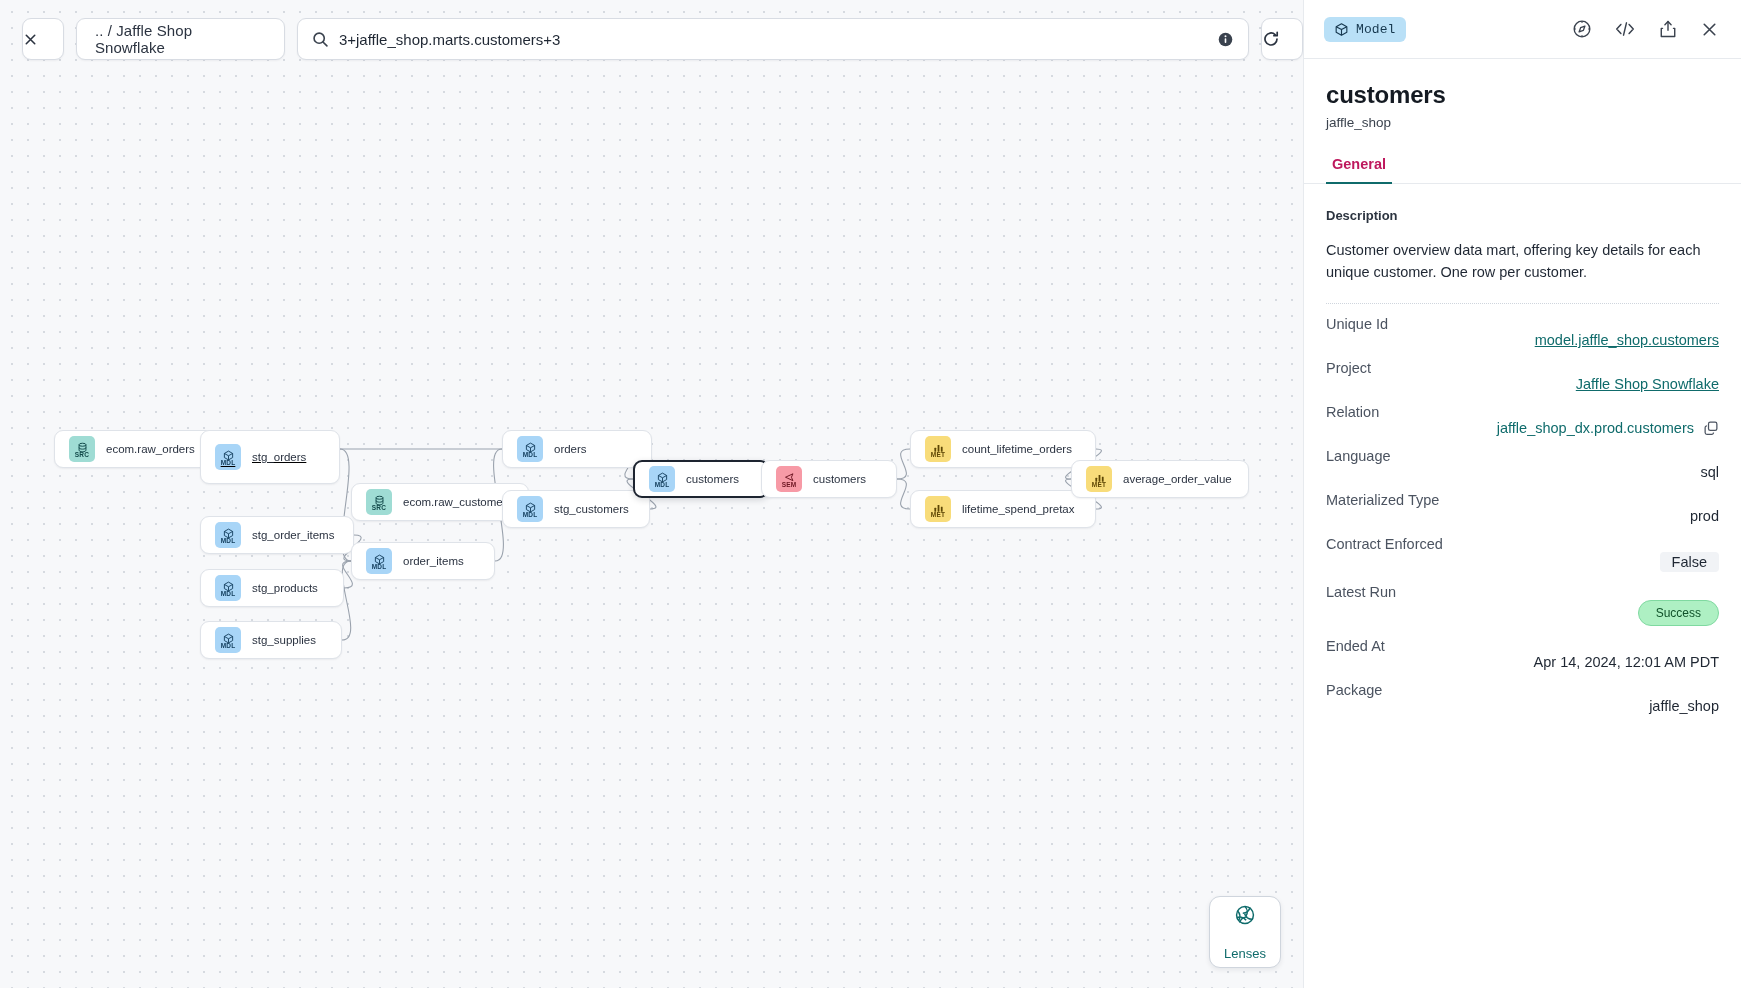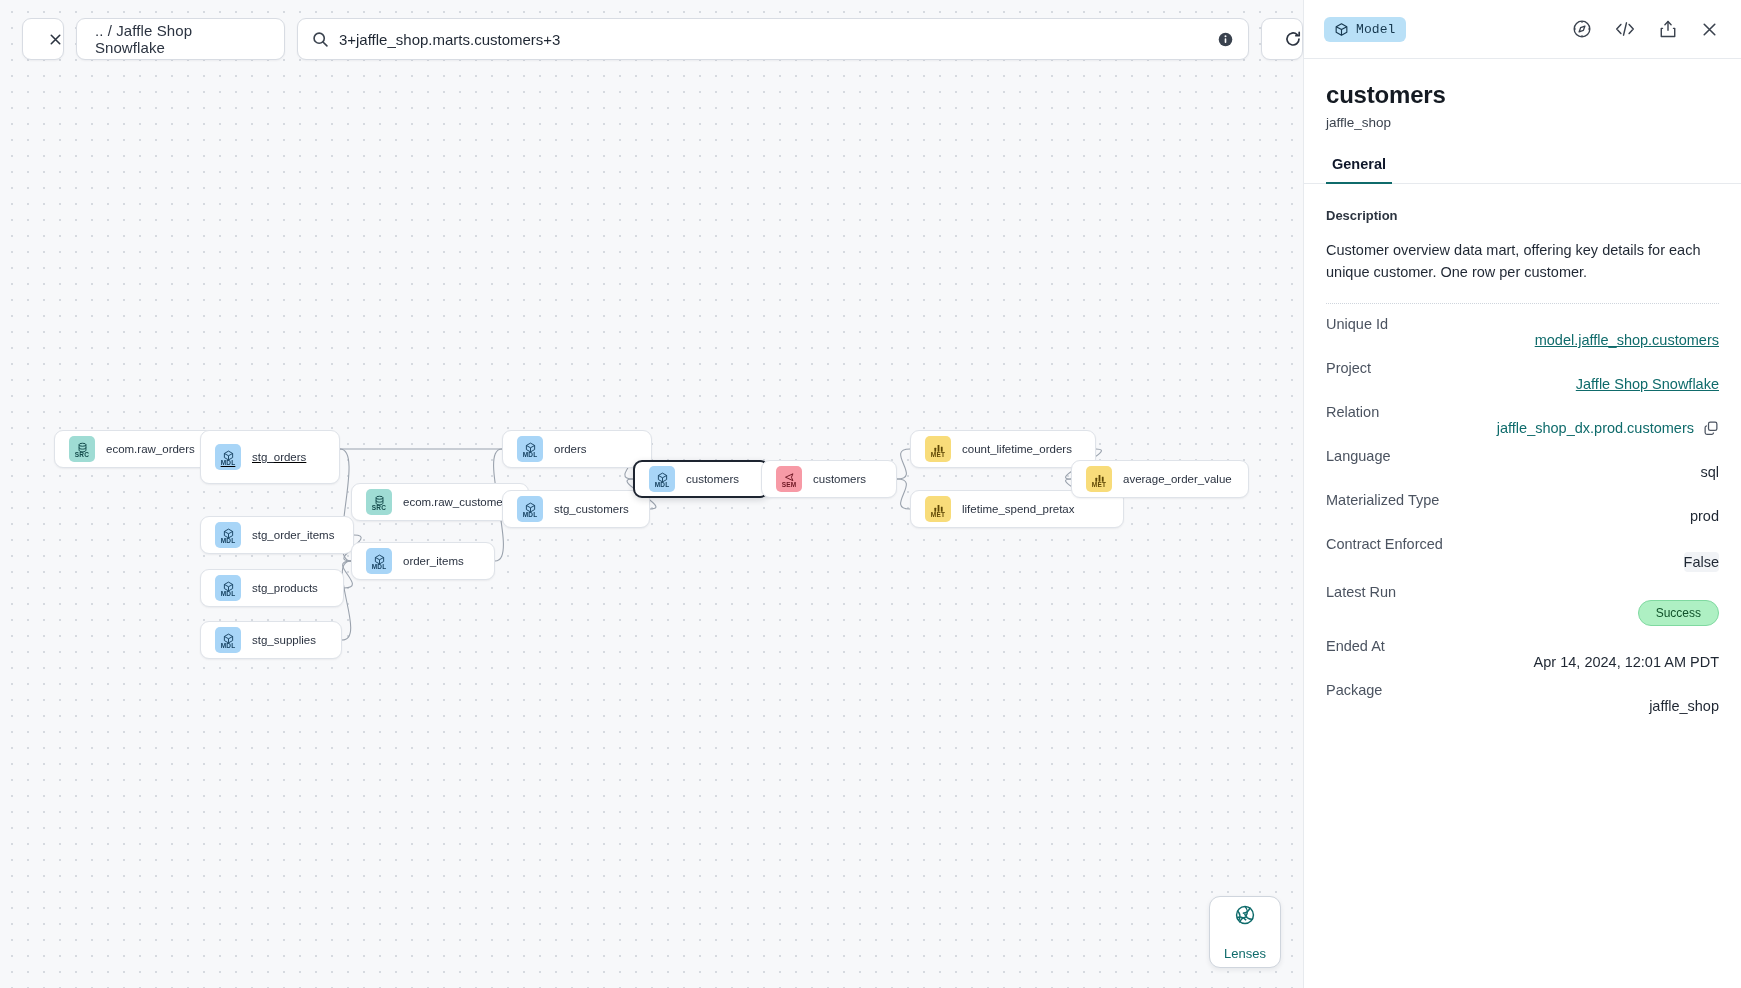--- a/index.html
+++ b/index.html
@@ -20,21 +20,21 @@
     background-size: 16px 16px;
     background-position: 4px 4px;
     overflow: hidden;
     flex: 0 0 1303px;
   }
 
   
   .toolbar { position: absolute; top: 18px; left: 22px; display: flex; align-items: center; gap: 12px; z-index: 20; }
   .tb-btn {
     background: #fff; border: 1px solid #d8dce3; border-radius: 9px;
-    height: 42px; display: flex; align-items: center; justify-content: flex-end;
+    height: 42px; display: flex; align-items: center; justify-content: flex-start;
     box-shadow: 0 1px 2px rgba(16,24,40,.05); cursor: pointer;
   }
   .tb-close { width: 42px; }
   .tb-crumb { padding: 0 18px; font-size: 15px; color: #2b3340; letter-spacing: .1px; }
   .tb-search {
     width: 955px; height: 42px; background: #fff; border: 1px solid #d8dce3; border-radius: 9px;
     display: flex; align-items: center; padding: 0 14px; gap: 10px;
     box-shadow: 0 1px 2px rgba(16,24,40,.05);
   }
   .tb-search .q { flex: 1; font-size: 15px; color: #1f2733; border: none; outline: none; background: transparent;
@@ -84,35 +84,35 @@
     font-family: "Liberation Mono", monospace; font-size: 13px; letter-spacing: .1px;
   }
   .panel-top-actions { margin-left: auto; display: flex; align-items: center; gap: 22px; }
   .panel-top-actions .ico { cursor: pointer; }
 
   .panel-head { padding: 22px 22px 0 22px; }
   .panel-title { font-size: 24px; font-weight: 700; color: #141a22; letter-spacing: -.2px; }
   .panel-sub { font-size: 13.5px; color: #3b434e; margin-top: 6px; }
 
   .tabs { margin-top: 26px; padding: 0 22px; border-bottom: 1px solid #e7eaee; display: flex; }
-  .tab { font-size: 14.5px; color: #0f172a; font-weight: 600; padding: 0 6px 10px 6px; cursor: pointer;
+  .tab { font-size: 14.5px; color: #be185d; font-weight: 600; padding: 0 6px 10px 6px; cursor: pointer;
          border-bottom: 2.5px solid #0f6b6b; margin-bottom: -1px; }
 
   .panel-body { padding: 24px 22px 0 22px; overflow-y: auto; }
   .sec-label { font-size: 13px; font-weight: 700; color: #2c3440; }
   .desc { font-size: 14.5px; color: #1e2husk; }
   .desc { font-size: 14.5px; color: #1f2733; line-height: 1.55; margin-top: 16px; }
 
   .divider { border-top: 1px dotted #cfd5dd; margin: 19px 0 6px 0; }
 
   .row { display: flex; min-height: 33px; padding: 6px 0; flex-direction: column; }
   .row .k { font-size: 14.5px; color: #4b5360; }
   .row .v { margin-left: auto; font-size: 14.5px; color: #1f2733; display: flex; align-items: center; gap: 9px; }
   .v-link { color: #0f6b6b; text-decoration: underline; cursor: pointer; }
-  .v-chip { background: #f1f3f6; border-radius: 4px; padding: 2px 0; }
+  .v-chip { background: #f1f3f6; border-radius: 4px; padding: 2px 12px; }
   .v-success { background: #aef0c3; color: #10512a; border: 1px solid #7fd9a0; border-radius: 999px;
                padding: 5px 17px; font-size: 12px; }
   .copy-ico { cursor: pointer; }
 </style>
 </head>
 <body>
 
 <div id="root">
 
   <div class="canvas">
@@ -291,21 +291,21 @@
             <span class="badge badge-met">
               <span class="bico"><svg width="11" height="11" viewBox="0 0 16 16" fill="currentColor">
                   <rect x="2" y="8.5" width="2.6" height="5.5" rx=".5"></rect>
                   <rect x="6.7" y="4.5" width="2.6" height="9.5" rx=".5"></rect>
                   <rect x="11.4" y="6.8" width="2.6" height="7.2" rx=".5"></rect>
                 </svg></span>
               <span class="btxt">MET</span>
             </span>
             <span class="nlabel">count_lifetime_orders</span>
           </div>
-          <div class="node" style="left: 910px; top: 490px; width: 214px; height: 38px;">
+          <div class="node" style="left: 910px; top: 490px; width: 186px; height: 38px;">
             <span class="badge badge-met">
               <span class="bico"><svg width="11" height="11" viewBox="0 0 16 16" fill="currentColor">
                   <rect x="2" y="8.5" width="2.6" height="5.5" rx=".5"></rect>
                   <rect x="6.7" y="4.5" width="2.6" height="9.5" rx=".5"></rect>
                   <rect x="11.4" y="6.8" width="2.6" height="7.2" rx=".5"></rect>
                 </svg></span>
               <span class="btxt">MET</span>
             </span>
             <span class="nlabel">lifetime_spend_pretax</span>
           </div>

